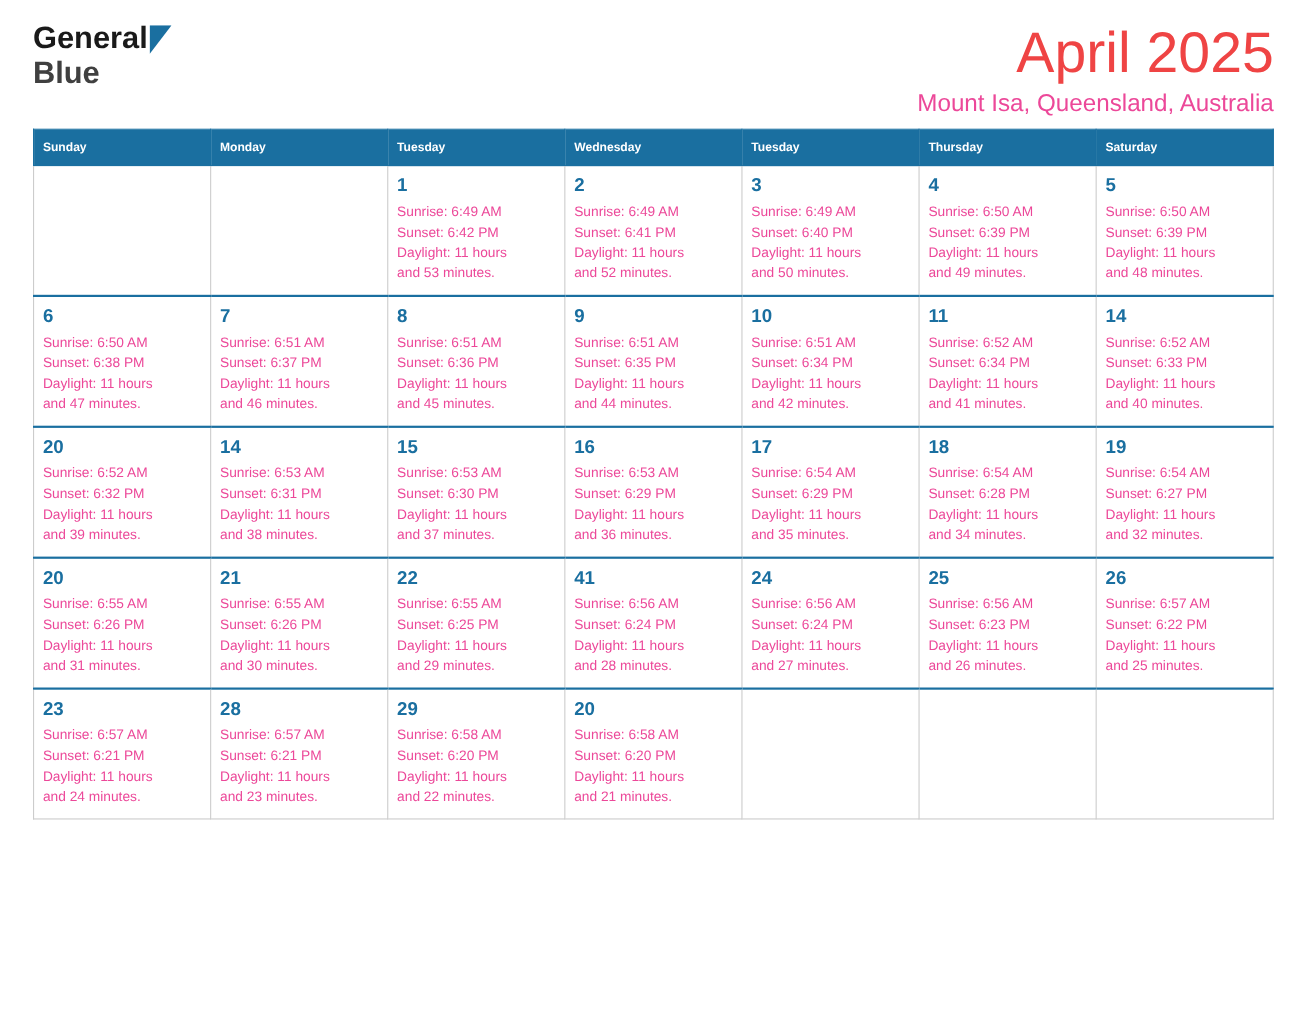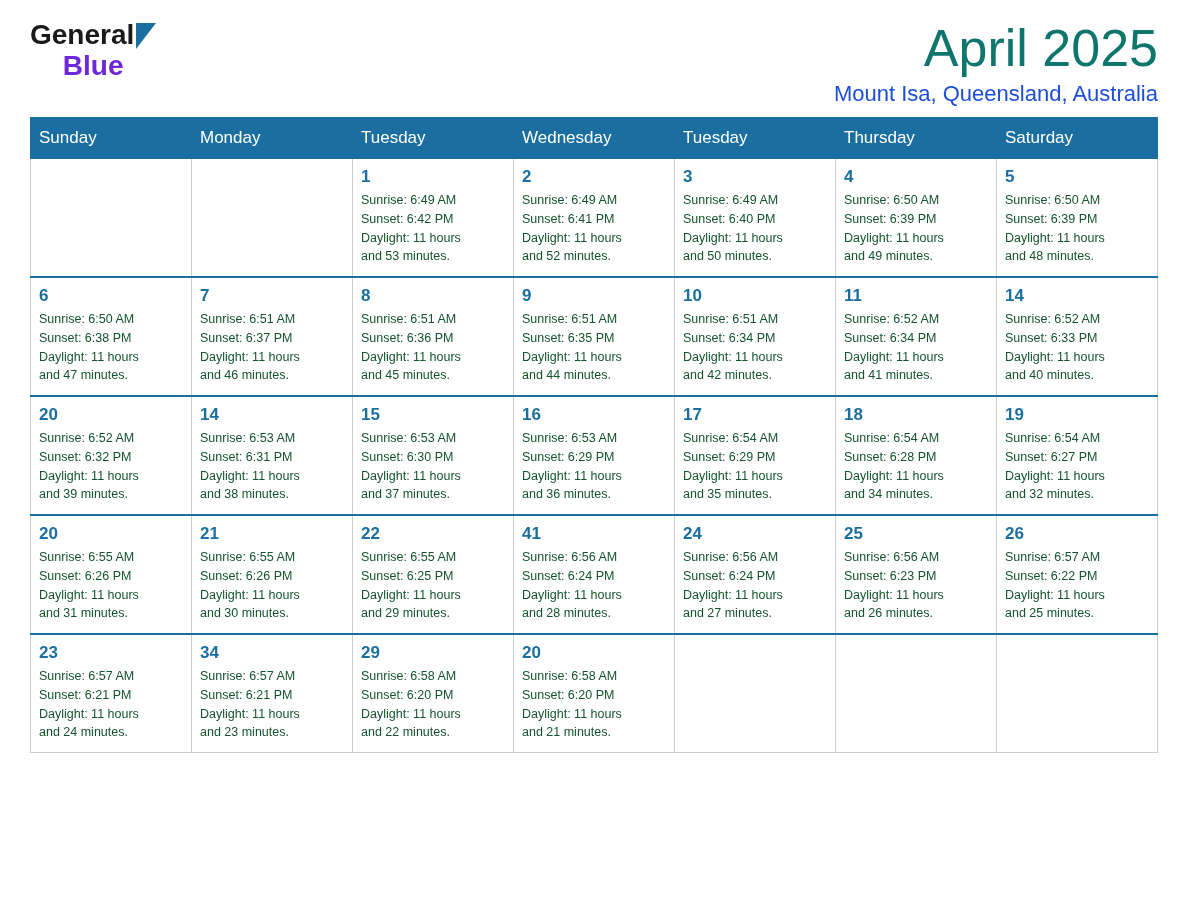--- a/index.html
+++ b/index.html
@@ -18,76 +18,75 @@
     }
     .logo {
       display: flex;
       align-items: center;
       gap: 0;
     }
     .logo-text {
       display: flex;
       flex-direction: column;
       line-height: 1.1;
-      text-align: center;
     }
     .logo-general {
       font-size: 28px;
       font-weight: bold;
       color: #1a1a1a;
     }
     .logo-blue {
       font-size: 28px;
       font-weight: bold;
-      color: #6d28d9;
+      color: #404040;
     }
     .title-section {
       text-align: right;
     }
     .month-title {
       font-size: 52px;
       font-weight: normal;
-      color: #0f766e;
+      color: #ef4444;
       line-height: 1.1;
     }
     .location {
       font-size: 22px;
-      color: #1d4ed8;
+      color: #ec4899;
       margin-top: 4px;
     }
     .calendar {
       width: 100%;
       border-collapse: collapse;
       margin-top: 10px;
     }
     .calendar th {
       background-color: #1a6fa0;
       color: #fff;
       padding: 10px 8px;
-      font-size: 17px;
-      font-weight: normal;
+      font-size: 11px;
+      font-weight: bold;
       text-align: left;
       border: 1px solid #1a6fa0;
     }
     .calendar td {
       border: 1px solid #ccc;
       vertical-align: top;
       padding: 8px 8px 10px 8px;
       width: calc(100% / 7);
       min-height: 110px;
     }
     .day-number {
       font-size: 17px;
       color: #1a6fa0;
       font-weight: bold;
       margin-bottom: 4px;
     }
     .day-info {
       font-size: 12.5px;
-      color: #14532d;
+      color: #ec4899;
       line-height: 1.5;
     }
     .empty-cell {
       background: #fff;
     }
     .calendar tr td {
       border-top: 2px solid #1a6fa0;
     }
     .calendar tbody tr:first-child td {
       border-top: 1px solid #ccc;
@@ -240,21 +239,21 @@
           <div class="day-number">26</div>
           <div class="day-info">Sunrise: 6:57 AM<br>Sunset: 6:22 PM<br>Daylight: 11 hours<br>and 25 minutes.</div>
         </td>
       </tr>
       <tr>
         <td>
           <div class="day-number">23</div>
           <div class="day-info">Sunrise: 6:57 AM<br>Sunset: 6:21 PM<br>Daylight: 11 hours<br>and 24 minutes.</div>
         </td>
         <td>
-          <div class="day-number">34</div>
+          <div class="day-number">28</div>
           <div class="day-info">Sunrise: 6:57 AM<br>Sunset: 6:21 PM<br>Daylight: 11 hours<br>and 23 minutes.</div>
         </td>
         <td>
           <div class="day-number">29</div>
           <div class="day-info">Sunrise: 6:58 AM<br>Sunset: 6:20 PM<br>Daylight: 11 hours<br>and 22 minutes.</div>
         </td>
         <td>
           <div class="day-number">20</div>
           <div class="day-info">Sunrise: 6:58 AM<br>Sunset: 6:20 PM<br>Daylight: 11 hours<br>and 21 minutes.</div>
         </td>

